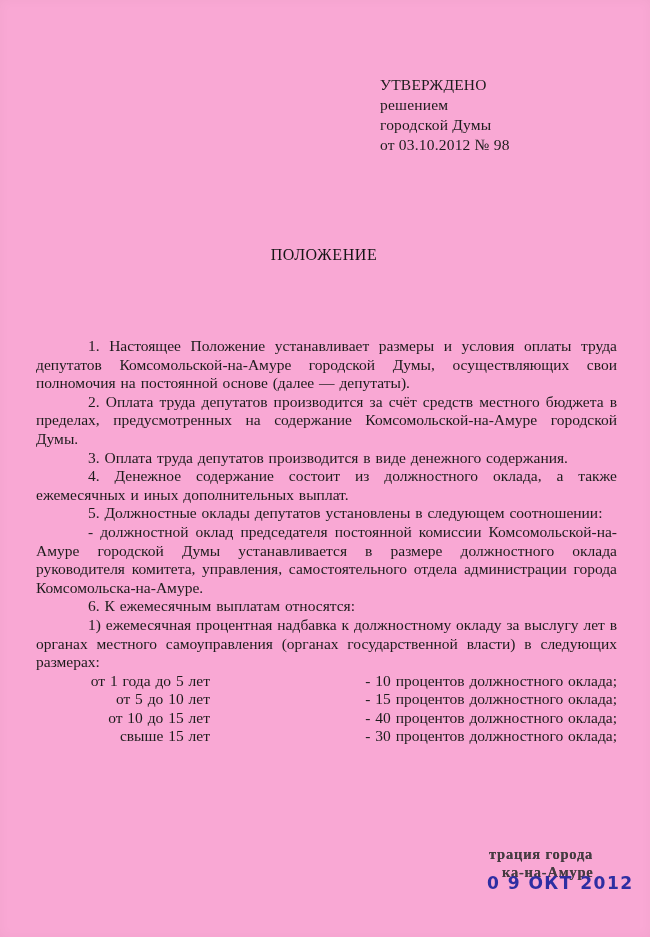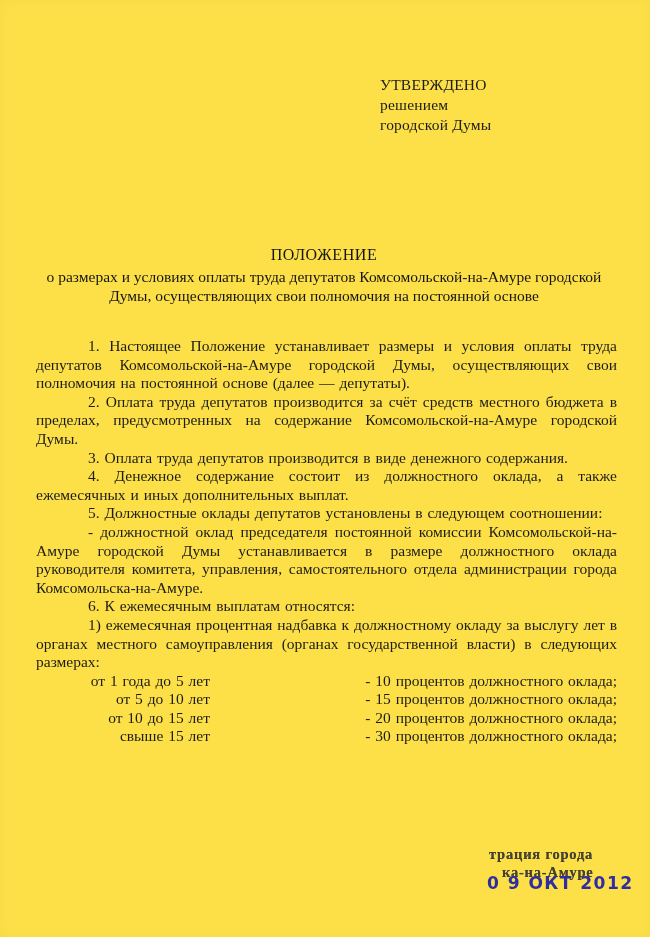--- a/index.html
+++ b/index.html
@@ -66,31 +66,31 @@
     font-family:"DejaVu Sans","Liberation Sans",sans-serif;
     font-weight:bold; font-size:18px;
     letter-spacing:1.5px;
     transform:scaleX(0.95); transform-origin:left top;
     white-space:nowrap;
   }
 </style>
 </head>
 <body>
 
-<div class="page" style="background: #fde047; color: rgb(28, 28, 28);">
+<div class="page" style="background: #f9a8d4; color: rgb(28, 28, 28);">
 
   <div class="approval">
     <span>УТВЕРЖДЕНО</span>
     <span>решением</span>
     <span>городской Думы</span>
+    <span>от 03.10.2012 № 98</span>
   </div>
 
   <div class="title-wrap">
     <div class="title-heading">ПОЛОЖЕНИЕ</div>
-    <div class="title-subtitle">о размерах и условиях оплаты труда депутатов Комсомольской-на-Амуре городской Думы, осуществляющих свои полномочия на постоянной основе</div>
   </div>
 
   <div class="body-text">
     <p>1. Настоящее Положение устанавливает размеры и условия оплаты труда депутатов Комсомольской-на-Амуре городской Думы, осуществляющих свои полномочия на постоянной основе (далее — депутаты).</p>
     <p>2. Оплата труда депутатов производится за счёт средств местного бюджета в пределах, предусмотренных на содержание Комсомольской-на-Амуре городской Думы.</p>
     <p>3. Оплата труда депутатов производится в виде денежного содержания.</p>
     <p>4. Денежное содержание состоит из должностного оклада, а также ежемесячных и иных дополнительных выплат.</p>
     <p>5. Должностные оклады депутатов установлены в следующем соотношении:</p>
     <p>- должностной оклад председателя постоянной комиссии Комсомольской-на-Амуре городской Думы устанавливается в размере должностного оклада руководителя комитета, управления, самостоятельного отдела администрации города Комсомольска-на-Амуре.</p>
     <p>6. К ежемесячным выплатам относятся:</p>
@@ -99,21 +99,21 @@
     <div class="srow">
       <span class="period">от 1 года до 5 лет</span>
       <span class="value">- 10 процентов должностного оклада;</span>
     </div>
     <div class="srow">
       <span class="period">от 5 до 10 лет</span>
       <span class="value">- 15 процентов должностного оклада;</span>
     </div>
     <div class="srow">
       <span class="period">от 10 до 15 лет</span>
-      <span class="value">- 20 процентов должностного оклада;</span>
+      <span class="value">- 40 процентов должностного оклада;</span>
     </div>
     <div class="srow">
       <span class="period">свыше 15 лет</span>
       <span class="value">- 30 процентов должностного оклада;</span>
     </div>
   </div>
 
   <div class="stamp-fragment">
     <span>трация  города</span>
     <span class="l2">ка-на-Амуре</span>

